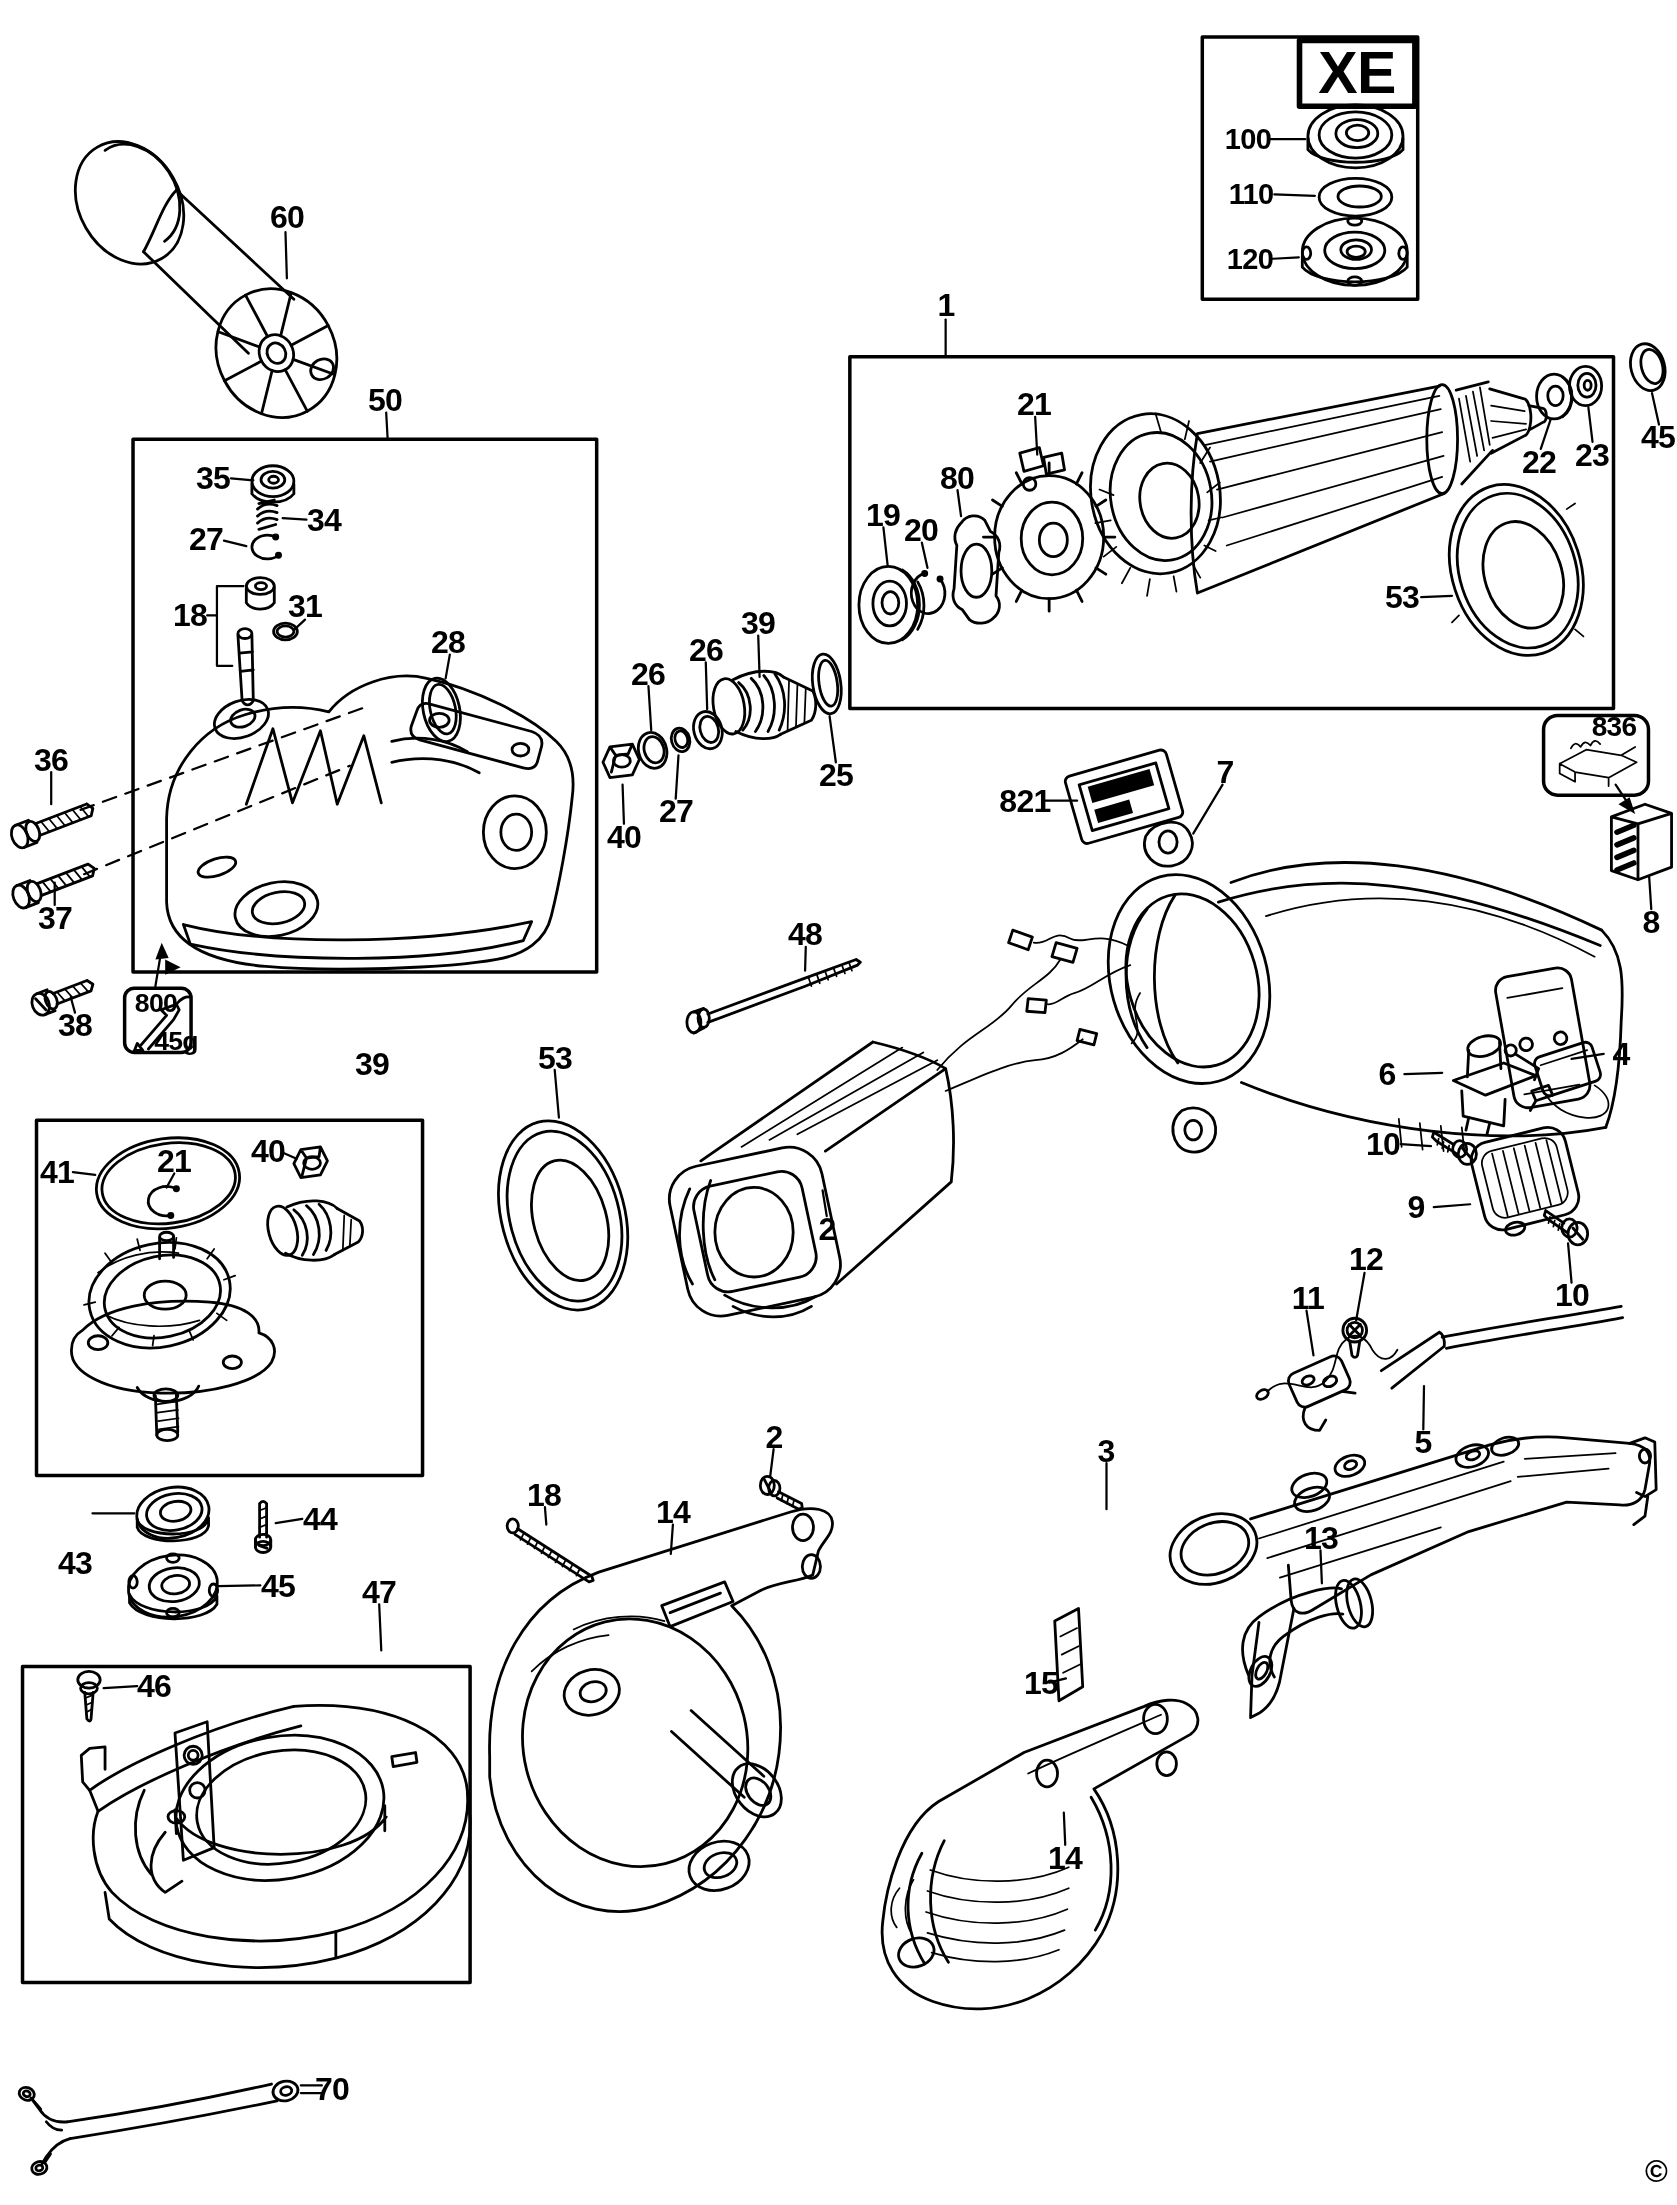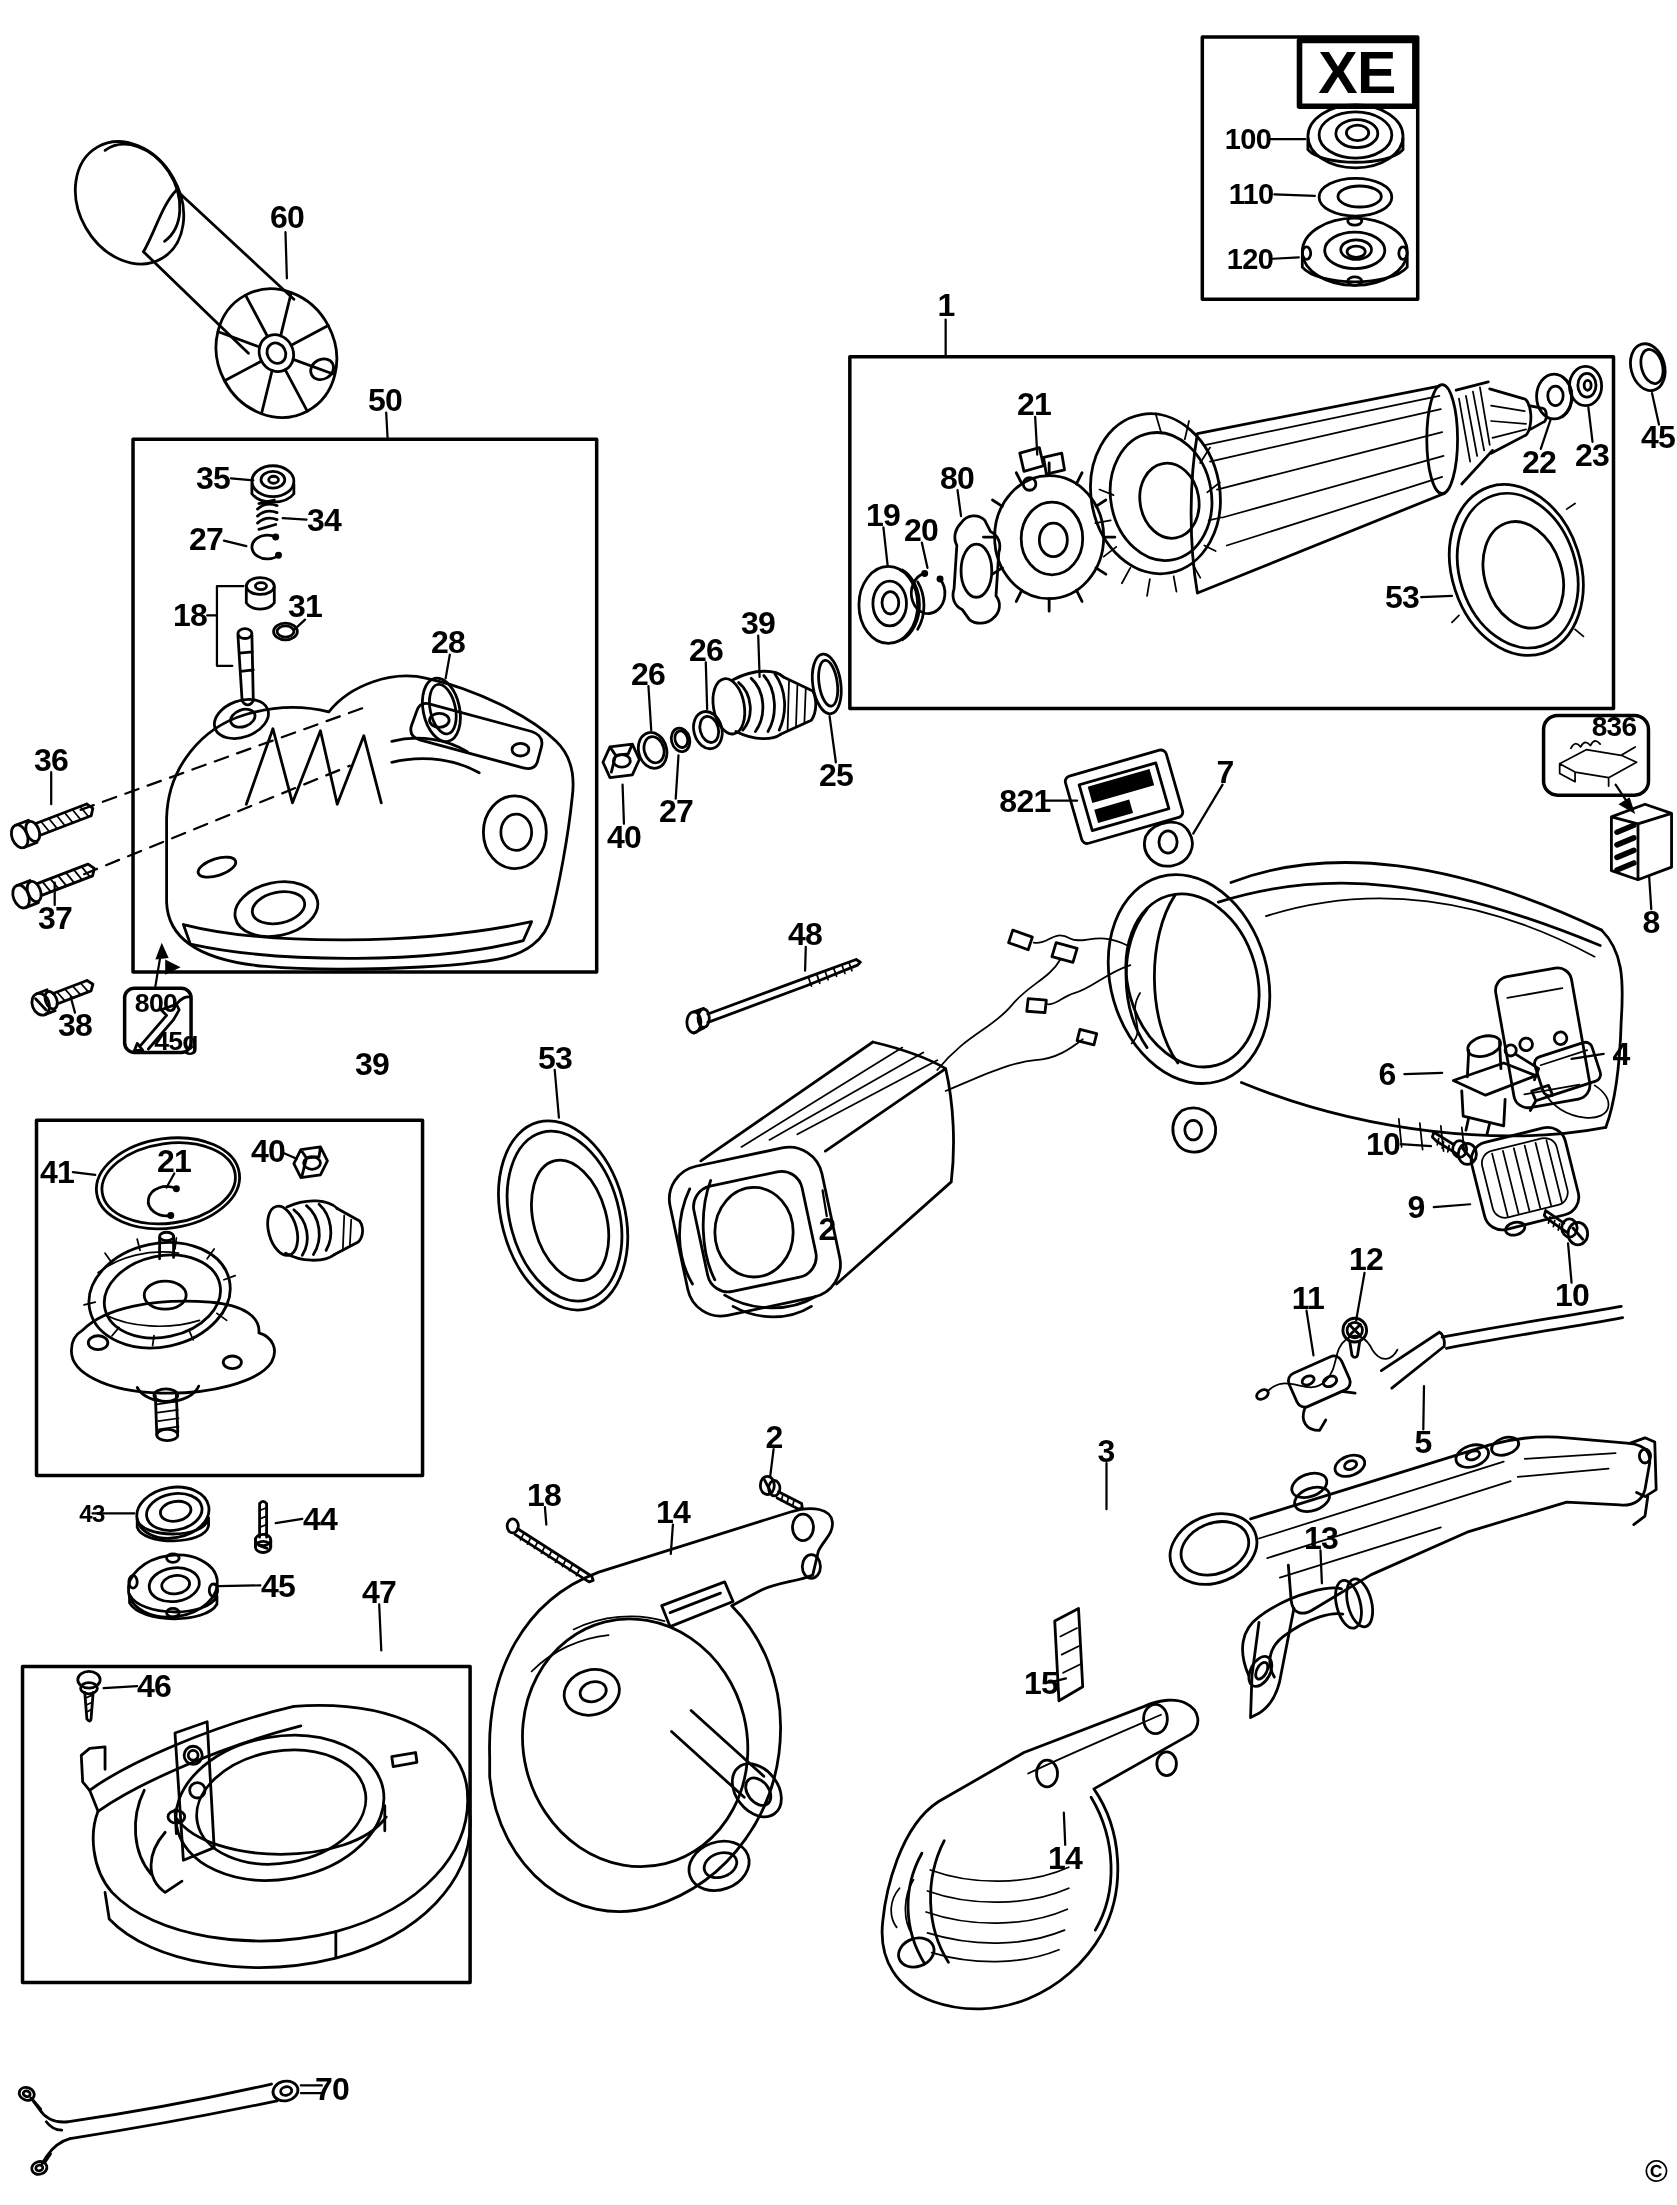--- a/index.html
+++ b/index.html
@@ -622,21 +622,21 @@
       <span style="left: 1621px; top: 1054px; font-size: 32px;">4</span>
       <span style="left: 1383px; top: 1144px; font-size: 32px;">10</span>
       <span style="left: 1416px; top: 1207px; font-size: 32px;">9</span>
       <span style="left: 1366px; top: 1259px; font-size: 32px;">12</span>
       <span style="left: 1308px; top: 1298px; font-size: 32px;">11</span>
       <span style="left: 1572px; top: 1295px; font-size: 32px;">10</span>
       <span style="left: 1423px; top: 1442px; font-size: 32px;">5</span>
       <span style="left: 57px; top: 1172px; font-size: 32px;">41</span>
       <span style="left: 174px; top: 1161px; font-size: 32px;">21</span>
       <span style="left: 268px; top: 1151px; font-size: 32px;">40</span>
-      <span style="left: 75px; top: 1514px; font-size: 24px; margin-left: 17px;">43</span>
+      <span style="left: 75px; top: 1563px; font-size: 32px;">43</span>
       <span style="left: 320px; top: 1519px; font-size: 32px;">44</span>
       <span style="left: 278px; top: 1586px; font-size: 32px;">45</span>
       <span style="left: 379px; top: 1592px; font-size: 32px;">47</span>
       <span style="left: 154px; top: 1686px; font-size: 32px;">46</span>
       <span style="left: 774px; top: 1437px; font-size: 32px;">2</span>
       <span style="left: 544px; top: 1495px; font-size: 32px;">18</span>
       <span style="left: 673px; top: 1512px; font-size: 32px;">14</span>
       <span style="left: 1041px; top: 1683px; font-size: 32px;">15</span>
       <span style="left: 1106px; top: 1451px; font-size: 32px;">3</span>
       <span style="left: 1321px; top: 1538px; font-size: 32px;">13</span>

